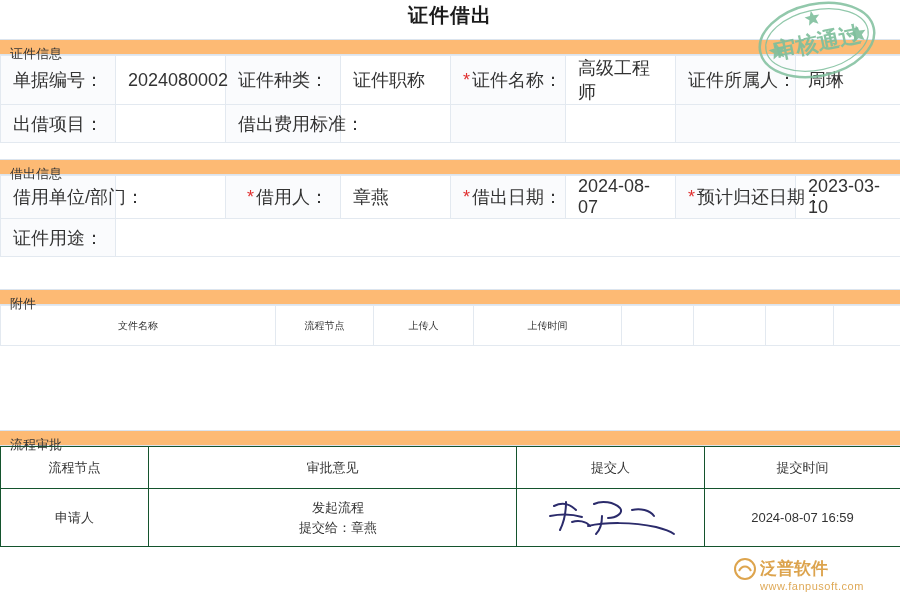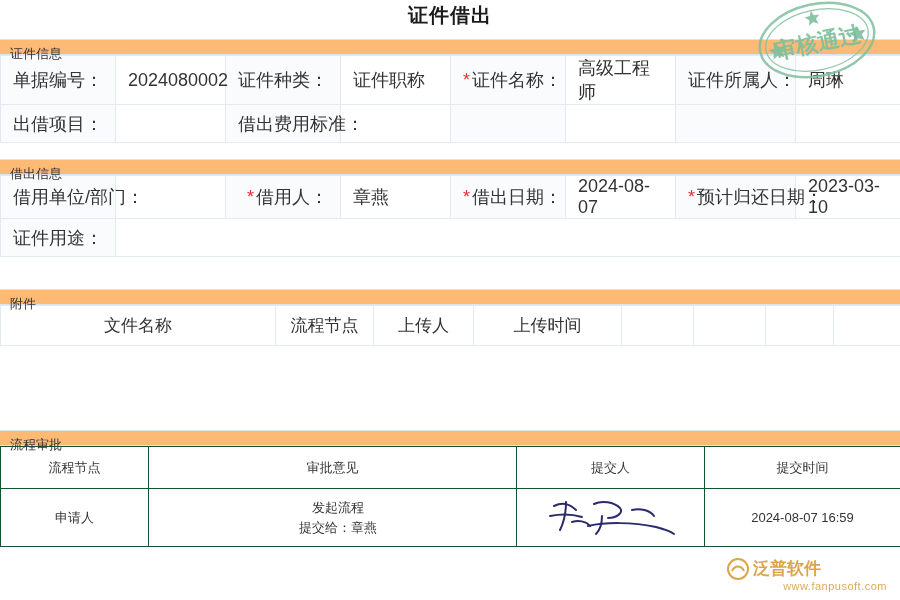--- a/index.html
+++ b/index.html
@@ -71,21 +71,21 @@
   
   table.att {
     width: 900px;
     border-collapse: collapse;
     table-layout: fixed;
   }
   table.att th, table.att td {
     border: 1px solid #e3e9f0;
     height: 40px;
     font-weight: normal;
-    font-size: 17px;
+    font-size: 10px;
     text-align: center;
     color: #333;
     box-sizing: border-box;
   }
   table.att th {
     background: #ffffff;
   }
   
   table.appr {
     width: 900px;
@@ -132,24 +132,24 @@
     position: absolute;
     right: 8px;
     top: -6px;
     width: 150px;
     height: 92px;
     pointer-events: none;
   }
   
   .wm {
     position: absolute;
-    right: 13px;
+    right: 6px;
     bottom: 8px;
     width: 160px;
-    text-align: right;
+    text-align: left;
     pointer-events: none;
   }
   .wm-row {
     display: flex;
     align-items: center;
     gap: 4px;
   }
   .wm-text {
     font-size: 17px;
     font-weight: bold;

